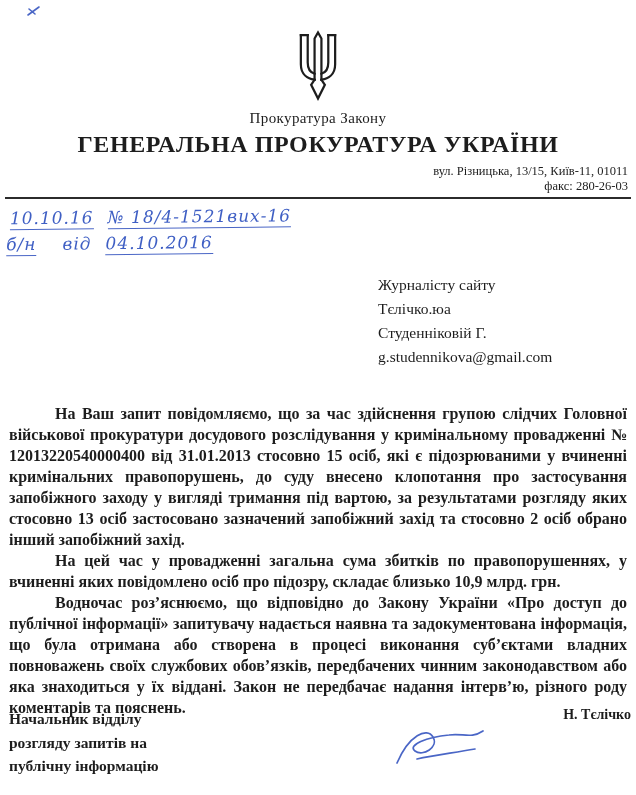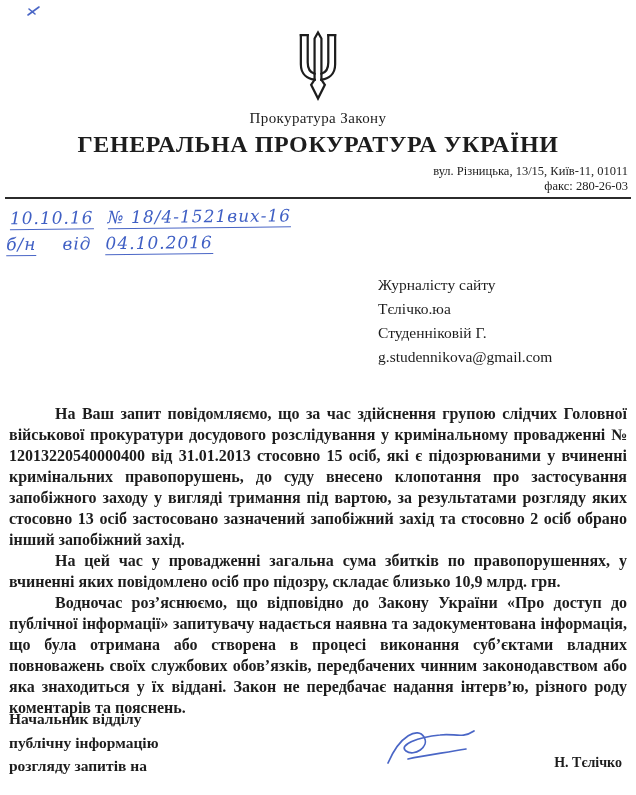--- a/index.html
+++ b/index.html
@@ -59,22 +59,22 @@
   .body-text {
     margin:34px 9px 0 9px;
     font-size:16px; line-height:21px;
     text-align:justify;
     font-weight:bold;
   }
   .body-text p { margin:0; text-indent:46px; }
   
   .sign-row {
     position:absolute;
-    left:9px; right:14px; bottom:18px;
-    display:flex; align-items:flex-end; justify-content:space-between;margin-top:36px;
+    left:9px; right:5px; bottom:18px;
+    display:flex; justify-content:space-between;margin-top:36px;
   }
   .sign-title { font-size:15.5px; font-weight:bold; line-height:1.5; }
   .sign-name { font-size:14px; font-weight:bold; padding-bottom:6px; white-space:nowrap; }
   .sign-scribble {
     position:absolute; right:140px; bottom:4px;
   }
   
   .scan-mark-tl { position:absolute; left:26px; top:5px; }
 </style>
 </head>
@@ -126,22 +126,22 @@
 
   <div class="body-text">
     <p>На Ваш запит повідомляємо, що за час здійснення групою слідчих Головної військової прокуратури досудового розслідування у кримінальному провадженні № 12013220540000400 від 31.01.2013 стосовно 15 осіб, які є підозрюваними у вчиненні кримінальних правопорушень, до суду внесено клопотання про застосування запобіжного заходу у вигляді тримання під вартою, за результатами розгляду яких стосовно 13 осіб застосовано зазначений запобіжний захід та стосовно 2 осіб обрано інший запобіжний захід.</p>
     <p>На цей час у провадженні загальна сума збитків по правопорушеннях, у вчиненні яких повідомлено осіб про підозру, складає близько 10,9 млрд. грн.</p>
     <p>Водночас роз’яснюємо, що відповідно до Закону України «Про доступ до публічної інформації» запитувачу надається наявна та задокументована інформація, що була отримана або створена в процесі виконання суб’єктами владних повноважень своїх службових обов’язків, передбачених чинним законодавством або яка знаходиться у їх віддані. Закон не передбачає надання інтерв’ю, різного роду коментарів та пояснень.</p>
   </div>
 
   <div class="sign-row">
     <div class="sign-title">
       <div>Начальник відділу</div>
+      <div>розгляду запитів на</div>
       <div>публічну інформацію</div>
-      <div>розгляду запитів на</div>
     </div>
     <svg class="sign-scribble" width="104" height="52" viewBox="0 0 104 52">
       <g fill="none" stroke="#4a66c6" stroke-width="1.7" stroke-linecap="round">
         <path d="M10 42 C22 14, 40 6, 46 16 C52 26, 36 36, 28 30 C20 24, 40 16, 62 14 C76 12, 84 18, 96 10"></path>
         <path d="M30 38 C48 34, 66 32, 88 28"></path>
       </g>
     </svg>
     <div class="sign-name">Н. Тєлічко</div>
   </div>
 

